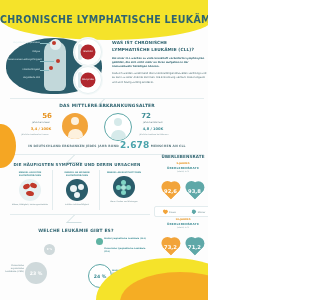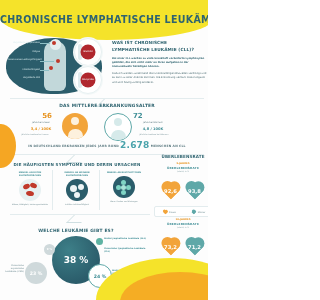--- a/index.html
+++ b/index.html
@@ -263,21 +263,21 @@
     <div class="avatar m">
       <div class="av-head" style="background:#d6eaea;"></div>
       <div class="av-body" style="background:#d6eaea;"></div>
     </div>
 
     <div class="age-num orange" style="left:34px;top:12px;width:26px;text-align:center;">56</div>
     <div class="age-cap" style="left:22px;top:21px;width:38px;text-align:center;">Jahre bei Frauen</div>
     <div class="age-rate orange" style="left:22px;top:27px;width:38px;text-align:center;">3,4 / 100K</div>
     <div class="age-sub" style="left:10px;top:33px;width:50px;text-align:center;">Jährliche Inzidenz bei Frauen</div>
 
-    <div class="age-num teal" style="left:133px;top:12px;width:26px;text-align:left;">72</div>
+    <div class="age-num teal" style="left:133px;top:12px;width:26px;text-align:center;">72</div>
     <div class="age-cap" style="left:133px;top:21px;width:40px;text-align:center;">Jahre bei Männern</div>
     <div class="age-rate teal" style="left:133px;top:27px;width:40px;text-align:center;">4,8 / 100K</div>
     <div class="age-sub" style="left:128px;top:33px;width:52px;text-align:center;">Jährliche Inzidenz bei Männern</div>
   </div>
 
   <div class="bigstat">
     <span>IN DEUTSCHLAND ERKRANKEN JEDES JAHR RUND</span>
     <span class="n">2.678</span>
     <span>MENSCHEN AN CLL</span>
   </div>
@@ -323,21 +323,20 @@
     <div class="vline" style="left:48px;"></div>
     <div class="vline" style="left:95px;"></div>
   </div>
 
   <div class="divider" style="left:10px;top:214px;width:140px;"></div>
   <div class="chev" style="left:70px;top:215px;"></div>
 
   <div class="typsec">
     <div class="typ-title sec-head">WELCHE LEUKÄMIE GIBT ES?</div>
 
-    <div class="donut">38 %</div>
     <div class="bub b23">23 %</div>
     <div class="bub b24">24 %</div>
     <div class="bub b9">9 %</div>
     <div class="bub bdot"></div>
 
     <div class="tlabel" style="left:104px;top:23px;width:46px;">Akute lymphatische Leukämie (ALL)</div>
     <div class="tlabel" style="left:104px;top:33px;width:46px;">Chronische lymphatische Leukämie (CLL)</div>
     <div class="tlabel grey" style="left:2px;top:50px;width:22px;text-align:right;">Chronische myeloische Leukämie (CML)</div>
     <div class="tlabel" style="left:112px;top:55px;width:38px;">Akute myeloische Leukämie (AML)</div>
   </div>

